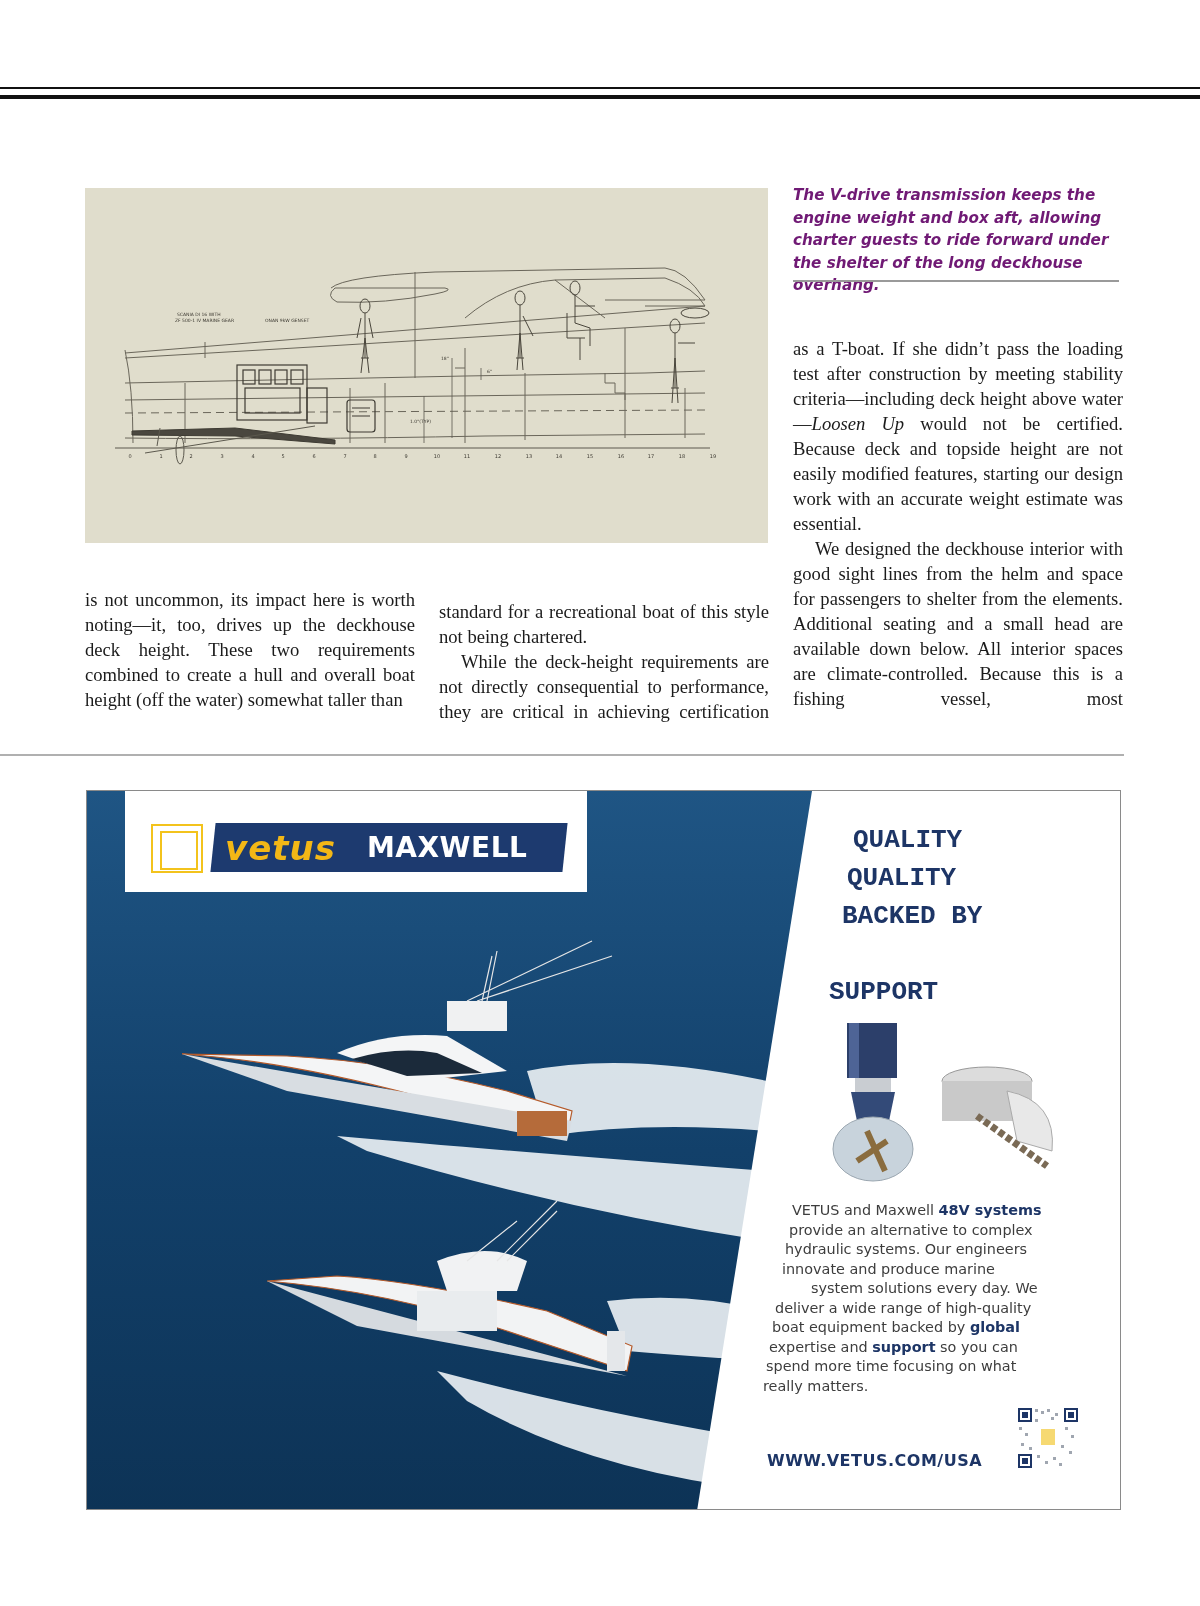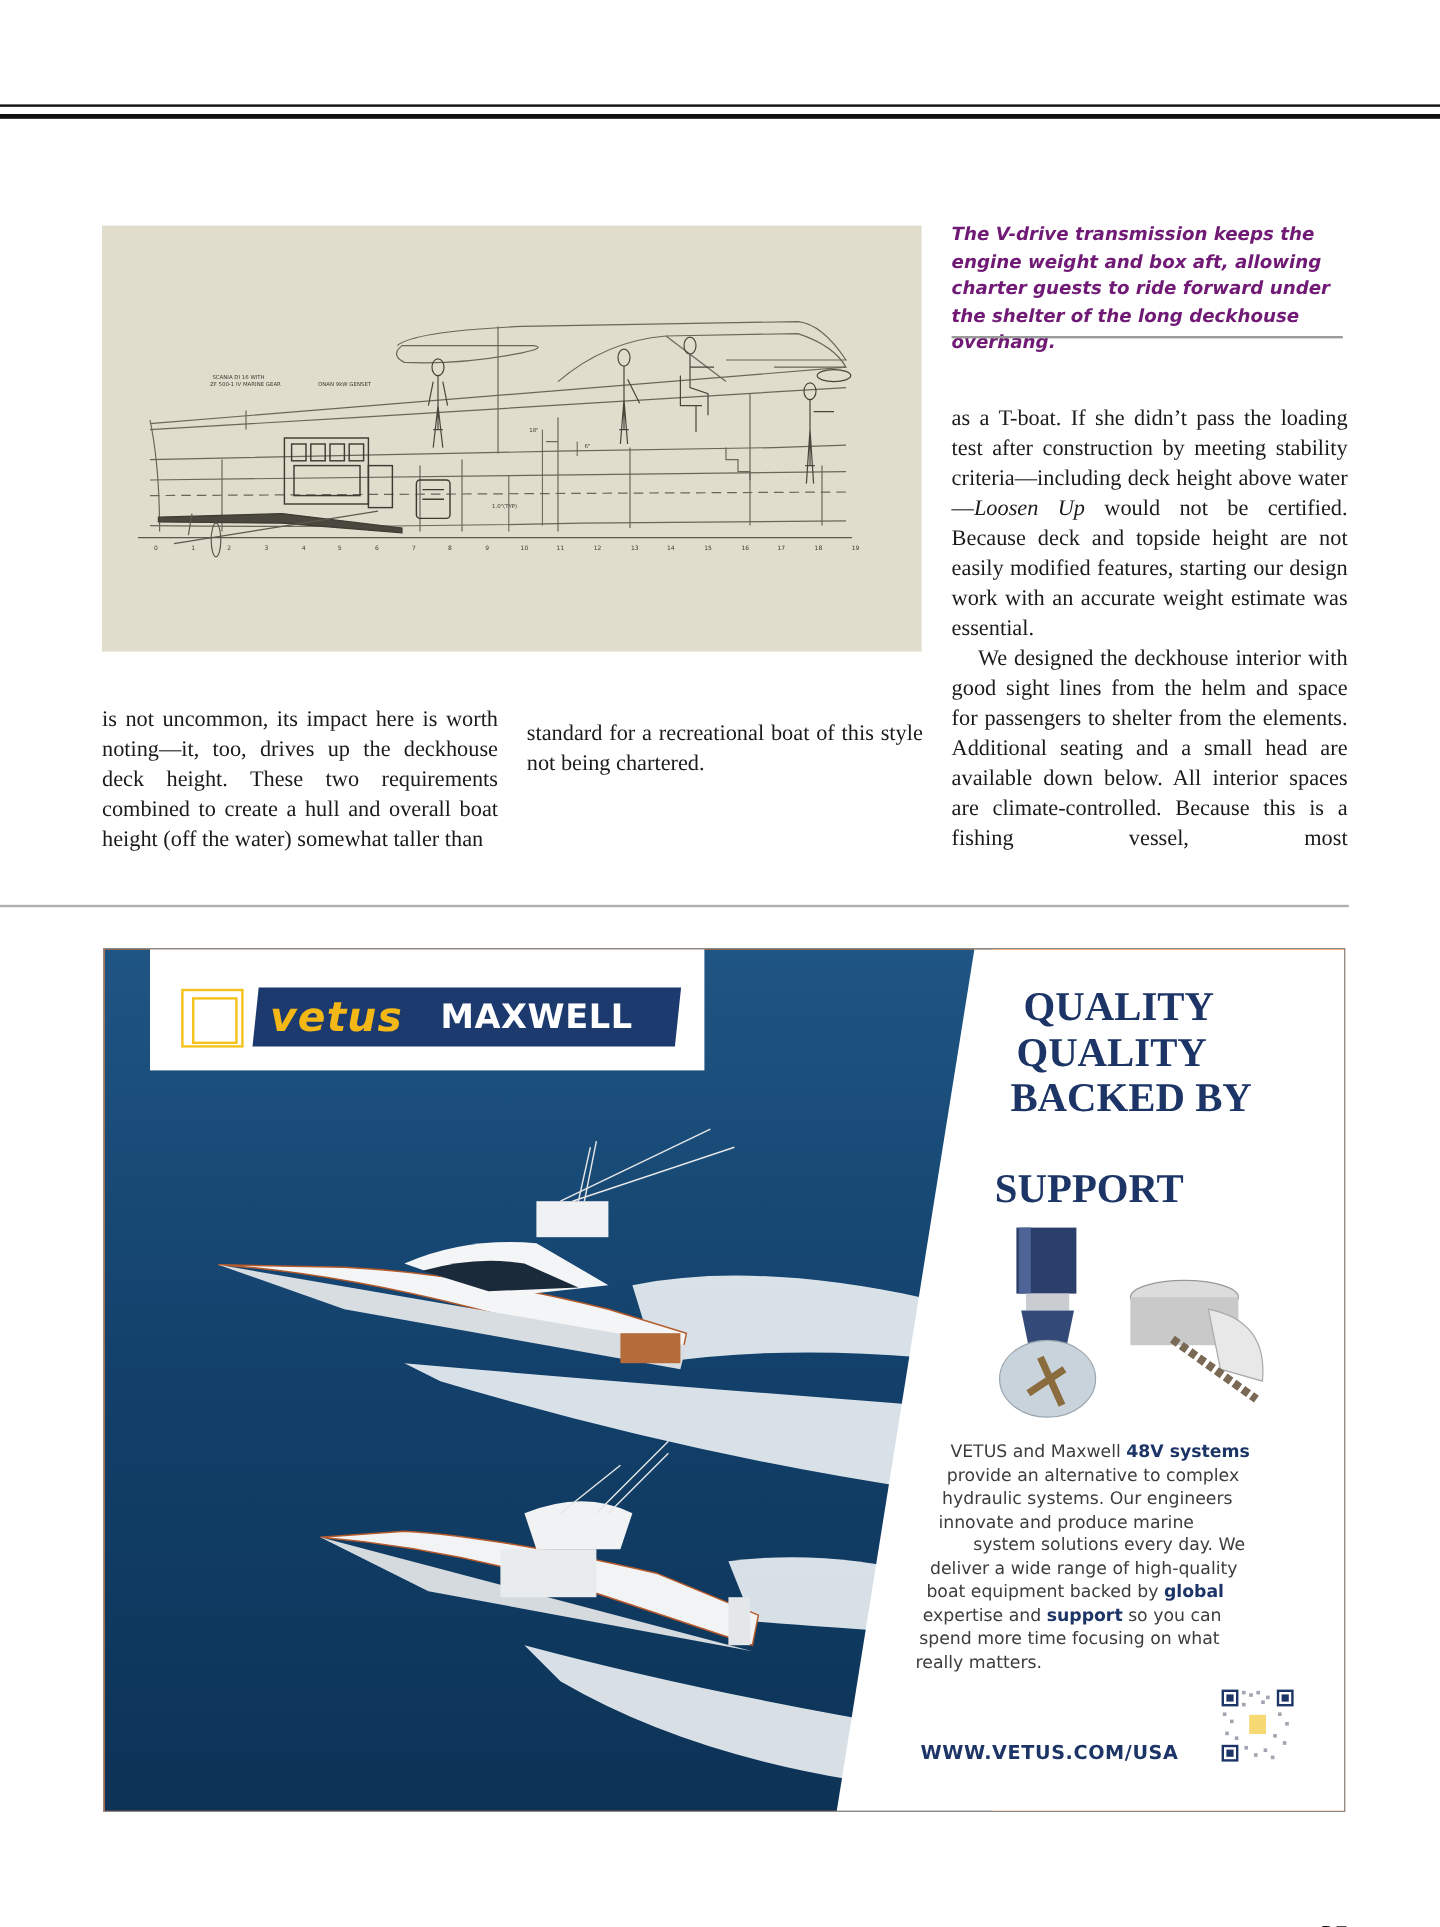--- a/index.html
+++ b/index.html
@@ -18,31 +18,31 @@
     .col { position: absolute; font-size: 18.6px; line-height: 25px; text-align: justify; text-align-last: justify; color: #1b1b1b; }
     .col p { margin: 0; }
     .col p.indent { text-indent: 22px; }
     .col p.last { text-align-last: left; }
     .col1 { left: 85px; top: 587px; width: 330px; }
     .col2 { left: 439px; top: 587px; width: 330px; margin-top: 12px; }
     .col3 { left: 793px; top: 336px; width: 330px; }
 
     .section-rule { position: absolute; left: 0; top: 754px; width: 1124px; height: 2px; background: #b0b0b0; }
 
-    .ad { position: absolute; left: 86px; top: 790px; width: 1035px; height: 720px; border: 1px solid #8a8a8a; overflow: hidden; background: #f97316; }
+    .ad { position: absolute; left: 86px; top: 790px; width: 1035px; height: 720px; border: 1px solid #8a8a8a; overflow: hidden; background: #84cc16; }
     .ad-photo { position: absolute; left: 0; top: 0; width: 1035px; height: 720px; }
     .ad-logo-box { position: absolute; left: 38px; top: 0; width: 462px; height: 101px; background: #ffffff; }
     .ad-logo-v { position: absolute; left: 26px; top: 33px; width: 52px; height: 49px; border: 2px solid #f3c31c; }
     .ad-logo-v::after { content: ""; position: absolute; left: 7px; top: 5px; width: 34px; height: 35px; border: 2px solid #f3c31c; }
     .ad-logo-band { position: absolute; left: 88px; top: 32px; width: 352px; height: 49px; background: #1d3a6f; transform: skewX(-6deg); }
     .ad-logo-vetus { position: absolute; left: 100px; top: 33px; font-family: "DejaVu Sans", sans-serif; font-weight: bold; font-style: italic; font-size: 34px; letter-spacing: 1px; color: #f3b716; line-height: 48px; }
     .ad-logo-maxwell { position: absolute; left: 242px; top: 33px; font-family: "DejaVu Sans", sans-serif; font-weight: bold; font-size: 28px; color: #ffffff; line-height: 48px; letter-spacing: 0.5px; }
 
     .ad-panel { position: absolute; left: 0; top: 0; width: 1035px; height: 720px; }
-    .ad-headline { position: absolute; font-family: Liberation Serif, serif; font-weight: bold; font-size: 34px; line-height: 38px; color: #1d3566; }
+    .ad-headline { position: absolute; font-family: Liberation Mono, monospace; font-weight: bold; font-size: 26px; line-height: 38px; color: #1d3566; }
     .ad-body { position: absolute; font-family: "DejaVu Sans", "Liberation Sans", sans-serif; font-size: 14.4px; line-height: 19.6px; color: #3d3d3d; white-space: nowrap; }
     .ad-body b { color: #1d3566; font-weight: bold; }
     .ad-url { position: absolute; left: 680px; top: 660px; font-family: "DejaVu Sans", "Liberation Sans", sans-serif; font-weight: bold; font-size: 16px; color: #1d3566; letter-spacing: 0.5px; }
     .ad-qr { position: absolute; left: 930px; top: 616px; width: 62px; height: 62px; }
 
     .folio { position: absolute; right: 76px; top: 1570px; display: flex; align-items: baseline; gap: 14px; }
     .folio-season { font-family: "Liberation Serif", serif; font-variant: small-caps; font-size: 19px; color: #222; letter-spacing: 0.5px; }
     .folio-page { font-family: "Liberation Serif", serif; font-weight: bold; font-size: 24px; color: #111; margin-top: 31px; }
   </style>
 </head>
@@ -160,20 +160,21 @@
 </div>
 
 <div class="caption">The V-drive transmission keeps the engine weight and box aft, allowing charter guests to ride forward under the shelter of the long deckhouse overhang.</div>
 <div class="caption-rule"></div>
 
 <div class="col col1">
   <p class="last">is not uncommon, its impact here is worth noting—it, too, drives up the deckhouse deck height. These two requirements combined to create a hull and overall boat height (off the water) somewhat taller than</p>
 </div>
 <div class="col col2">
   <p class="last">standard for a recreational boat of this style not being chartered.</p>
+  <p class="indent">While the deck-height requirements are not directly consequential to performance, they are critical in achieving certification</p>
 </div>
 <div class="col col3">
   <p class="last"><span>as a T-boat. If she didn’t pass the loading test after construction by meeting stability criteria—including deck height above water—</span><em>Loosen Up</em><span> would not be certified. Because deck and topside height are not easily modified features, starting our design work with an accurate weight estimate was essential.</span></p>
   <p class="indent">We designed the deckhouse interior with good sight lines from the helm and space for passengers to shelter from the elements. Additional seating and a small head are available down below. All interior spaces are climate-controlled. Because this is a fishing vessel, most</p>
 </div>
 
 <div class="section-rule"></div>
 
 <div class="ad">
   <svg class="ad-photo" width="1035" height="720" viewBox="0 0 1035 720">

